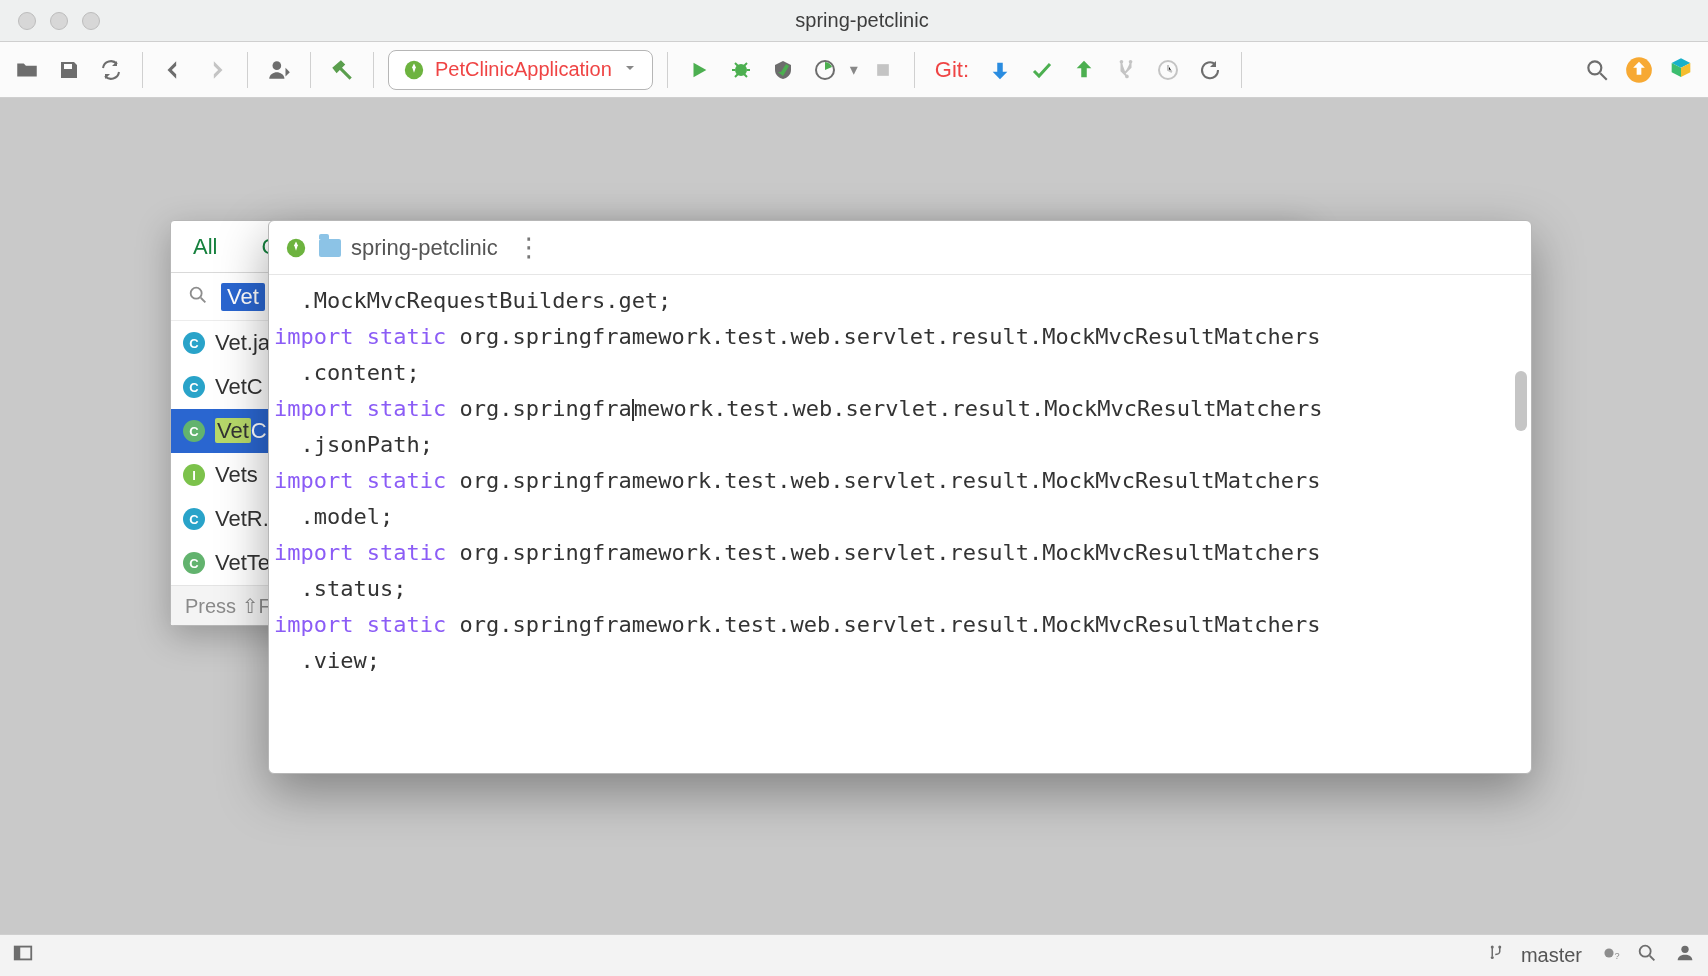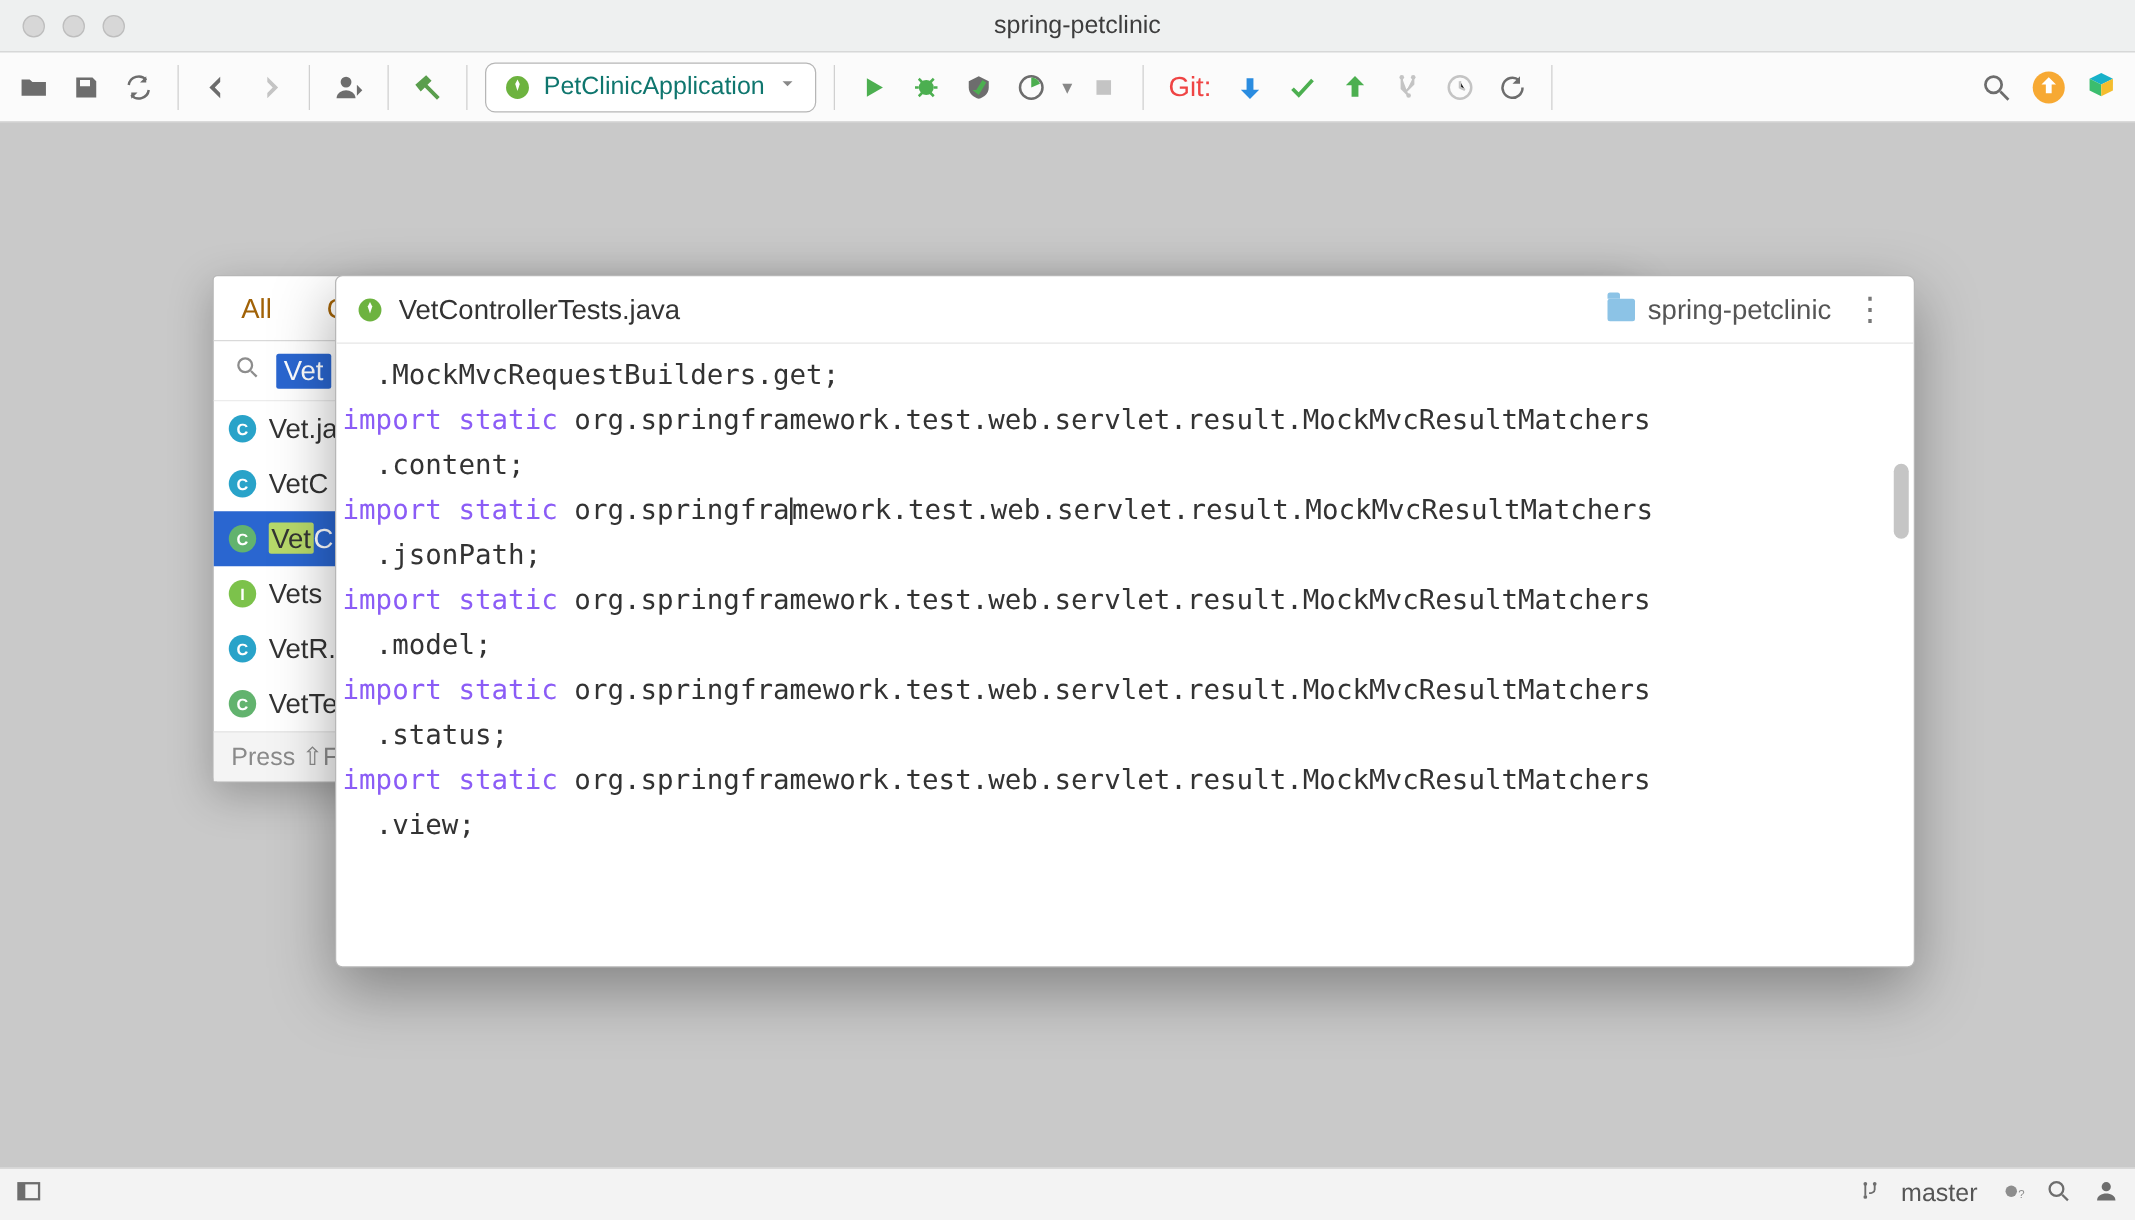--- a/index.html
+++ b/index.html
@@ -11,30 +11,30 @@
   .traffic span { width: 18px; height: 18px; border-radius: 50%; background: #d7d7d7; border: 1px solid #bdbdbd; }
   .title { flex: 1; text-align: center; font-size: 20px; color: #3d3d3d; }
   
   .toolbar { height: 56px; background: #fbfbfb; border-bottom: 1px solid #cfcfcf; display: flex; align-items: center; padding: 0 10px; gap: 8px; }
   .tb-sep { width: 1px; height: 36px; background: #d0d0d0; margin: 0 6px; }
   .tb-btn { width: 34px; height: 34px; display: flex; align-items: center; justify-content: center; border-radius: 4px; color: #6d6d6d; }
   .tb-btn.disabled { color: #bcbcbc; }
   .tb-btn svg { display: block; }
   .run-config { display: flex; align-items: center; gap: 10px; border: 1px solid #b6b6b6; border-radius: 8px; height: 40px; padding: 0 14px; background: #fff; }
   .run-config .spring-icon { width: 22px; height: 22px; }
-  .run-config .label { font-size: 20px; color: #0f766e; }
+  .run-config .label { font-size: 20px; color: #ef4444; }
   .run-config .chev { color: #888; }
   .git-label { font-size: 22px; color: #ef4444; margin: 0 6px; }
   .spacer { flex: 1; }
   
   .content { position: relative; width: 100%; height: calc(100% - 42px - 56px - 42px); background: #c9c9c9; }
   
   .se-panel { position: absolute; left: 170px; top: 122px; width: 1138px; height: 406px; background: #fff; border: 1px solid #b7b7b7; border-radius: 4px; box-shadow: 0 10px 34px rgba(0,0,0,.25); }
   .se-tabs { height: 52px; display: flex; align-items: stretch; border-bottom: 1px solid #d9d9d9; }
-  .se-tab { padding: 0 22px; display: flex; align-items: center; font-size: 22px; color: #a16207; cursor: default; }
+  .se-tab { padding: 0 22px; display: flex; align-items: center; font-size: 22px; color: #15803d; cursor: default; }
   .se-search-row { height: 48px; display: flex; align-items: center; gap: 12px; padding: 0 16px; border-bottom: 1px solid #ececec; }
   .se-search-row .mag { color: #8d8d8d; }
   .se-query { font-size: 22px; background: #2a66d0; color: #fff; padding: 1px 6px; border-radius: 2px; }
   .se-list { }
   .se-item { height: 44px; display: flex; align-items: center; gap: 10px; padding: 0 12px; font-size: 22px; color: #333; }
   .se-item.selected { background: #2a66d0; color: #fff; }
   .se-item .hl { background: #e0e87a; color: #333; padding: 0 2px; border-radius: 2px; }
   .se-item.selected .hl { background: #b7d96a; }
   .file-ico { width: 22px; height: 22px; border-radius: 50%; display: flex; align-items: center; justify-content: center; font-size: 13px; font-weight: 700; color: #fff; }
   .ico-c    { background: #29a3c9; }
@@ -285,21 +285,20 @@
     </div>
 
     <div class="preview">
       <div class="pv-header">
         <span class="spring-icon">
           <svg width="22" height="22" viewBox="0 0 24 24">
               <circle cx="12" cy="12" r="10" fill="#6db33f"></circle>
               <path fill="#fff" d="M12 5l2 4-2 6-2-6z"></path>
             </svg>
         </span>
-        <span class="pv-title">VetControllerTests.java</span>
         <span class="pv-proj">
           <span class="folder-ico"></span>
           <span>spring-petclinic</span>
         </span>
         <span class="pv-more">⋮</span>
       </div>
       <div class="pv-code" id="pv-code"><span class="line">  <span class="pkg">.MockMvcRequestBuilders.get;</span></span><span class="line"><span class="kw">import</span> <span class="kw">static</span><span class="pkg"> org.springframework.test.web.servlet.result.MockMvcResultMatchers</span></span><span class="line">  <span class="pkg">.content;</span></span><span class="line"><span class="kw">import</span> <span class="kw">static</span><span class="pkg"> org.springfra</span><span class="cursor-caret"></span><span class="pkg">mework.test.web.servlet.result.MockMvcResultMatchers</span></span><span class="line">  <span class="pkg">.jsonPath;</span></span><span class="line"><span class="kw">import</span> <span class="kw">static</span><span class="pkg"> org.springframework.test.web.servlet.result.MockMvcResultMatchers</span></span><span class="line">  <span class="pkg">.model;</span></span><span class="line"><span class="kw">import</span> <span class="kw">static</span><span class="pkg"> org.springframework.test.web.servlet.result.MockMvcResultMatchers</span></span><span class="line">  <span class="pkg">.status;</span></span><span class="line"><span class="kw">import</span> <span class="kw">static</span><span class="pkg"> org.springframework.test.web.servlet.result.MockMvcResultMatchers</span></span><span class="line">  <span class="pkg">.view;</span></span></div>
       <div class="pv-scroll">
           <div class="thumb"></div>
         </div>

